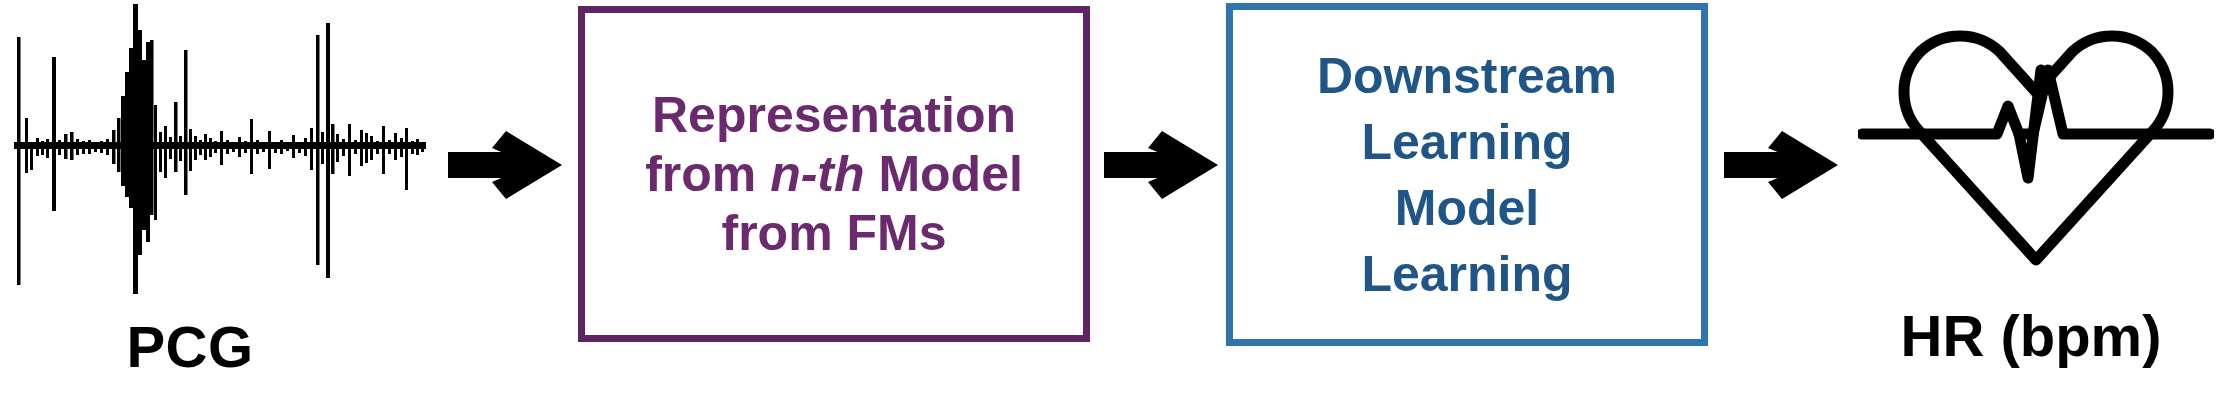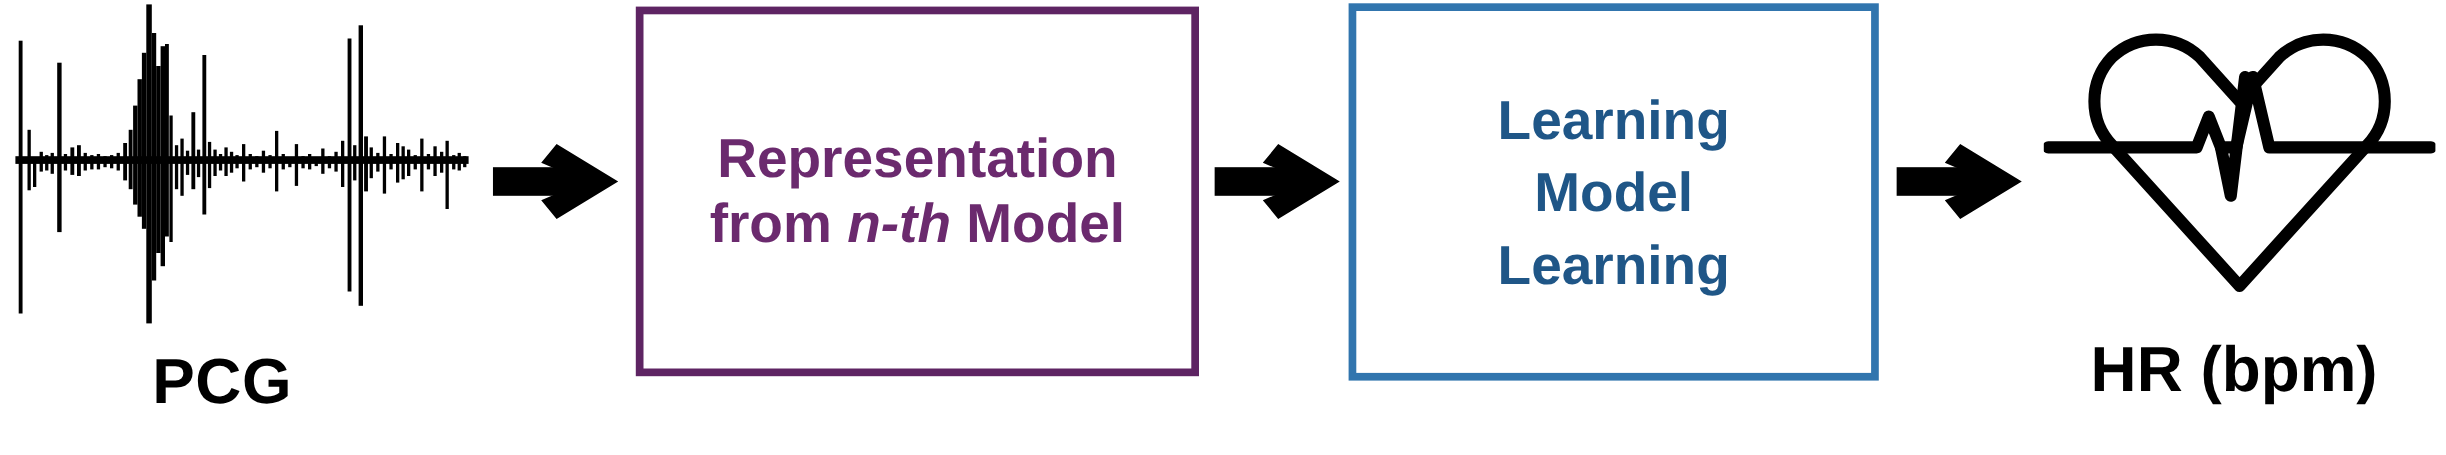--- a/index.html
+++ b/index.html
@@ -37,21 +37,20 @@
     position: absolute;
     left: 0px;
     top: 318px;
     width: 380px;
     text-align: center;
     font-size: 58px;
     font-weight: bold;
     color: #000000;
     letter-spacing: 0.5px;
     line-height: 1;
-    padding-left: 12px;
   }
 
   
   .arrow {
     position: absolute;
     top: 119px;
     width: 124px;
     height: 92px;
   }
   .arrow-1 { left: 448px; }
@@ -223,30 +222,32 @@
   <div class="arrow arrow-1">
     <svg viewBox="0 0 124 92" width="124" height="92">
       <rect x="0" y="33" width="86" height="26" fill="#000000"></rect>
       <path d="M58 12 L114 46 L58 80 L44 63 L84 46 L44 29 Z" fill="#000000"></path>
     </svg>
   </div>
 
   <div class="flow-box box-purple">
     <span class="box-line">Representation</span>
     <span class="box-line"><span>from </span><span class="em-italic">n-th</span><span> Model</span></span>
+    <span class="box-line">from FMs</span>
   </div>
 
   <div class="arrow arrow-2">
     <svg viewBox="0 0 124 92" width="124" height="92">
       <rect x="0" y="33" width="86" height="26" fill="#000000"></rect>
       <path d="M58 12 L114 46 L58 80 L44 63 L84 46 L44 29 Z" fill="#000000"></path>
     </svg>
   </div>
 
   <div class="flow-box box-blue">
+    <span class="box-line">Downstream</span>
     <span class="box-line">Learning</span>
     <span class="box-line">Model</span>
     <span class="box-line">Learning</span>
   </div>
 
   <div class="arrow arrow-3">
     <svg viewBox="0 0 124 92" width="124" height="92">
       <rect x="0" y="33" width="86" height="26" fill="#000000"></rect>
       <path d="M58 12 L114 46 L58 80 L44 63 L84 46 L44 29 Z" fill="#000000"></path>
     </svg>

